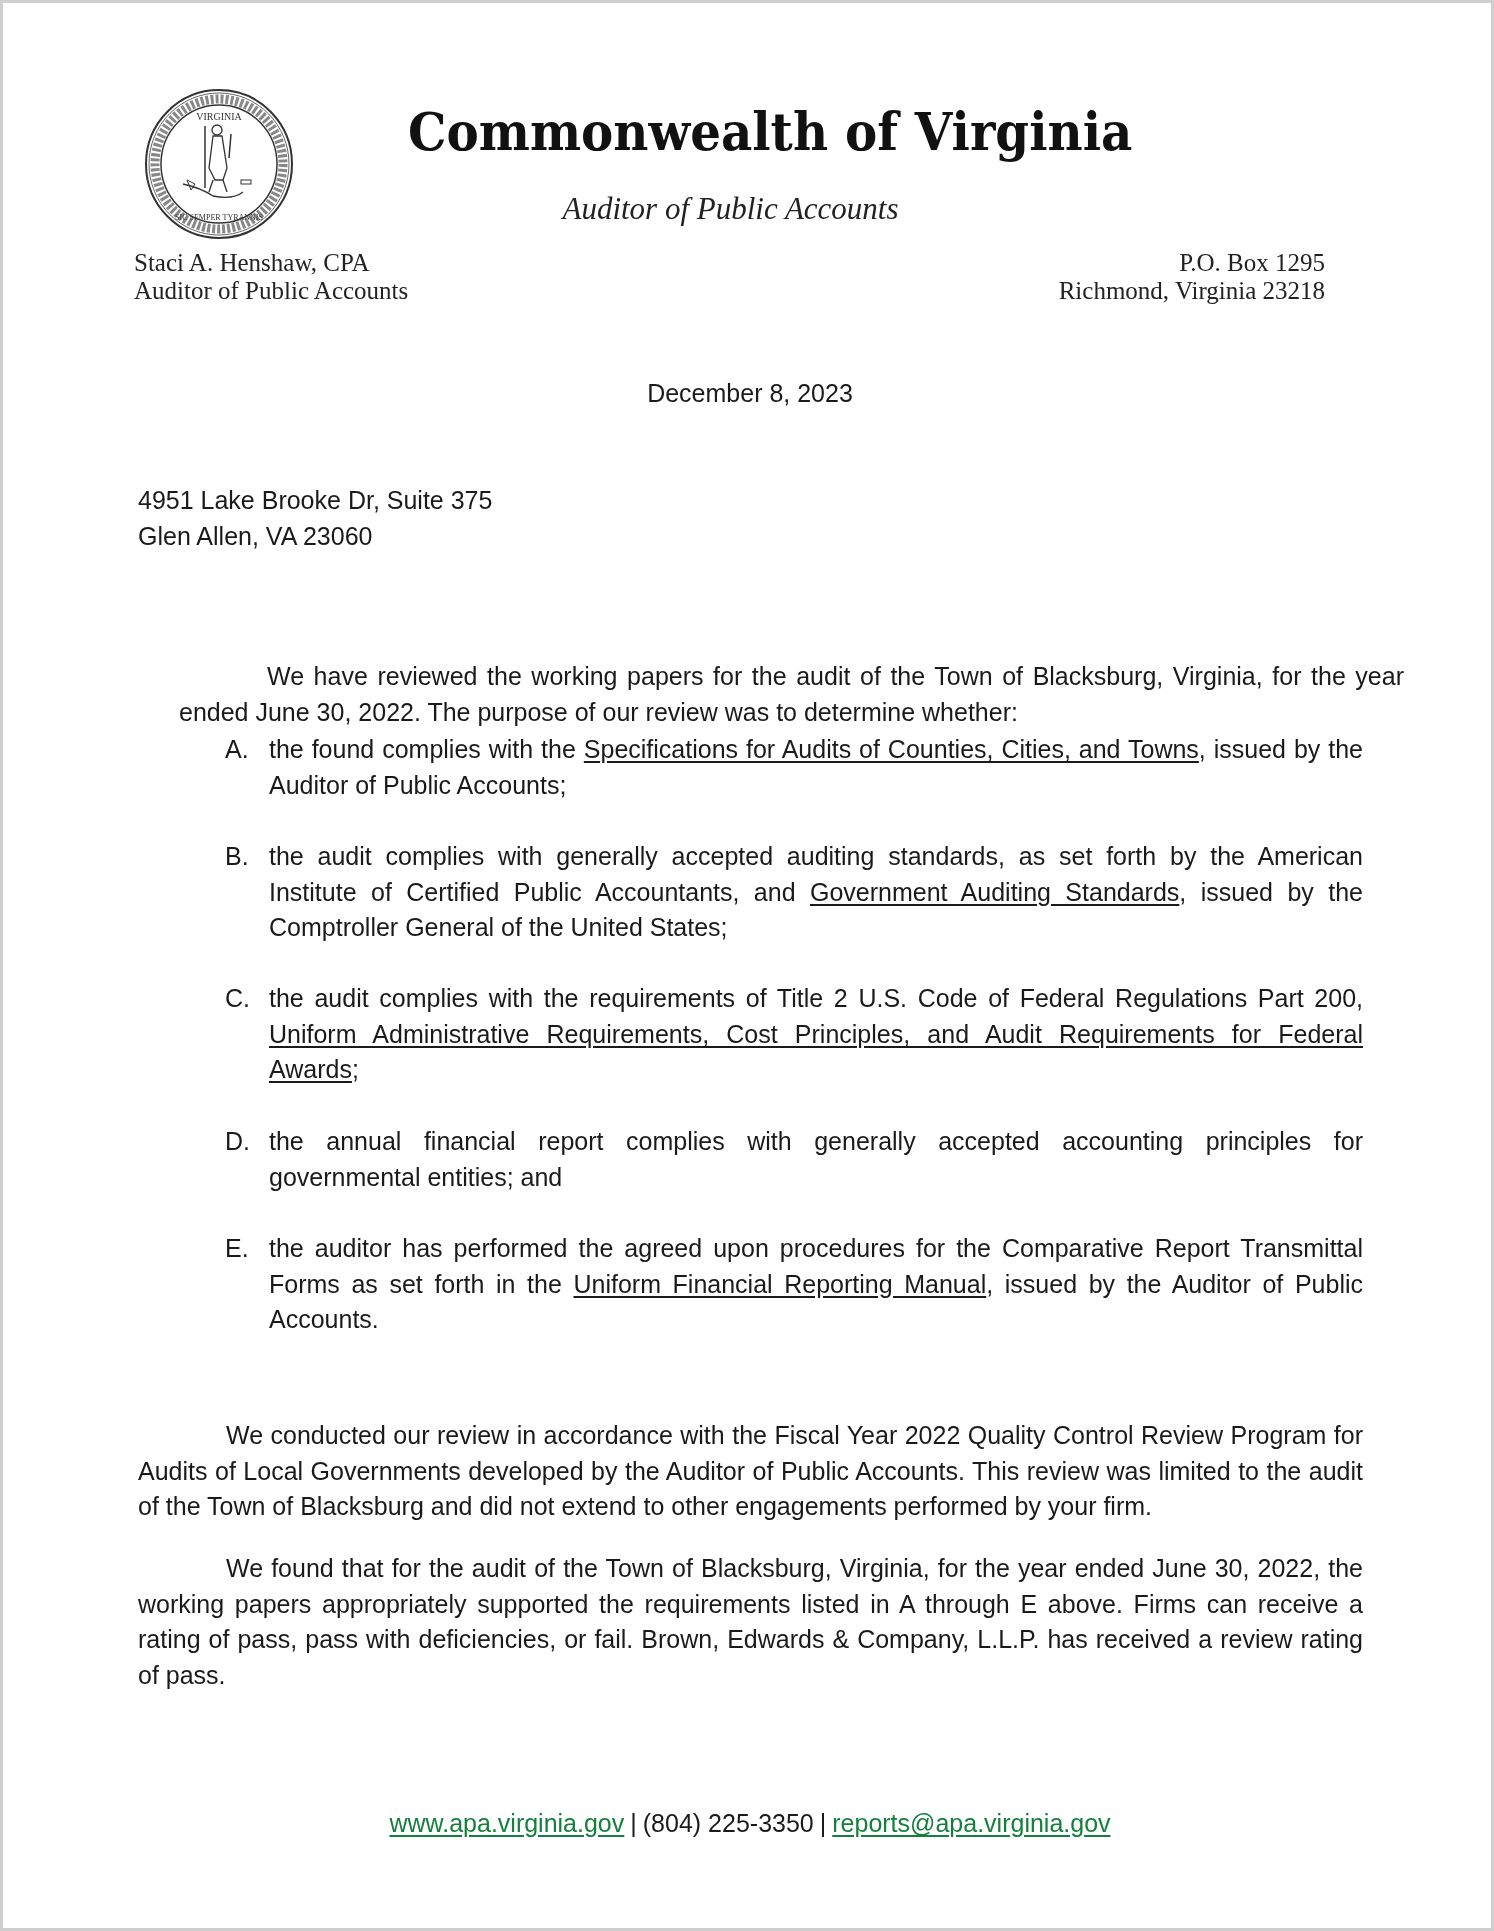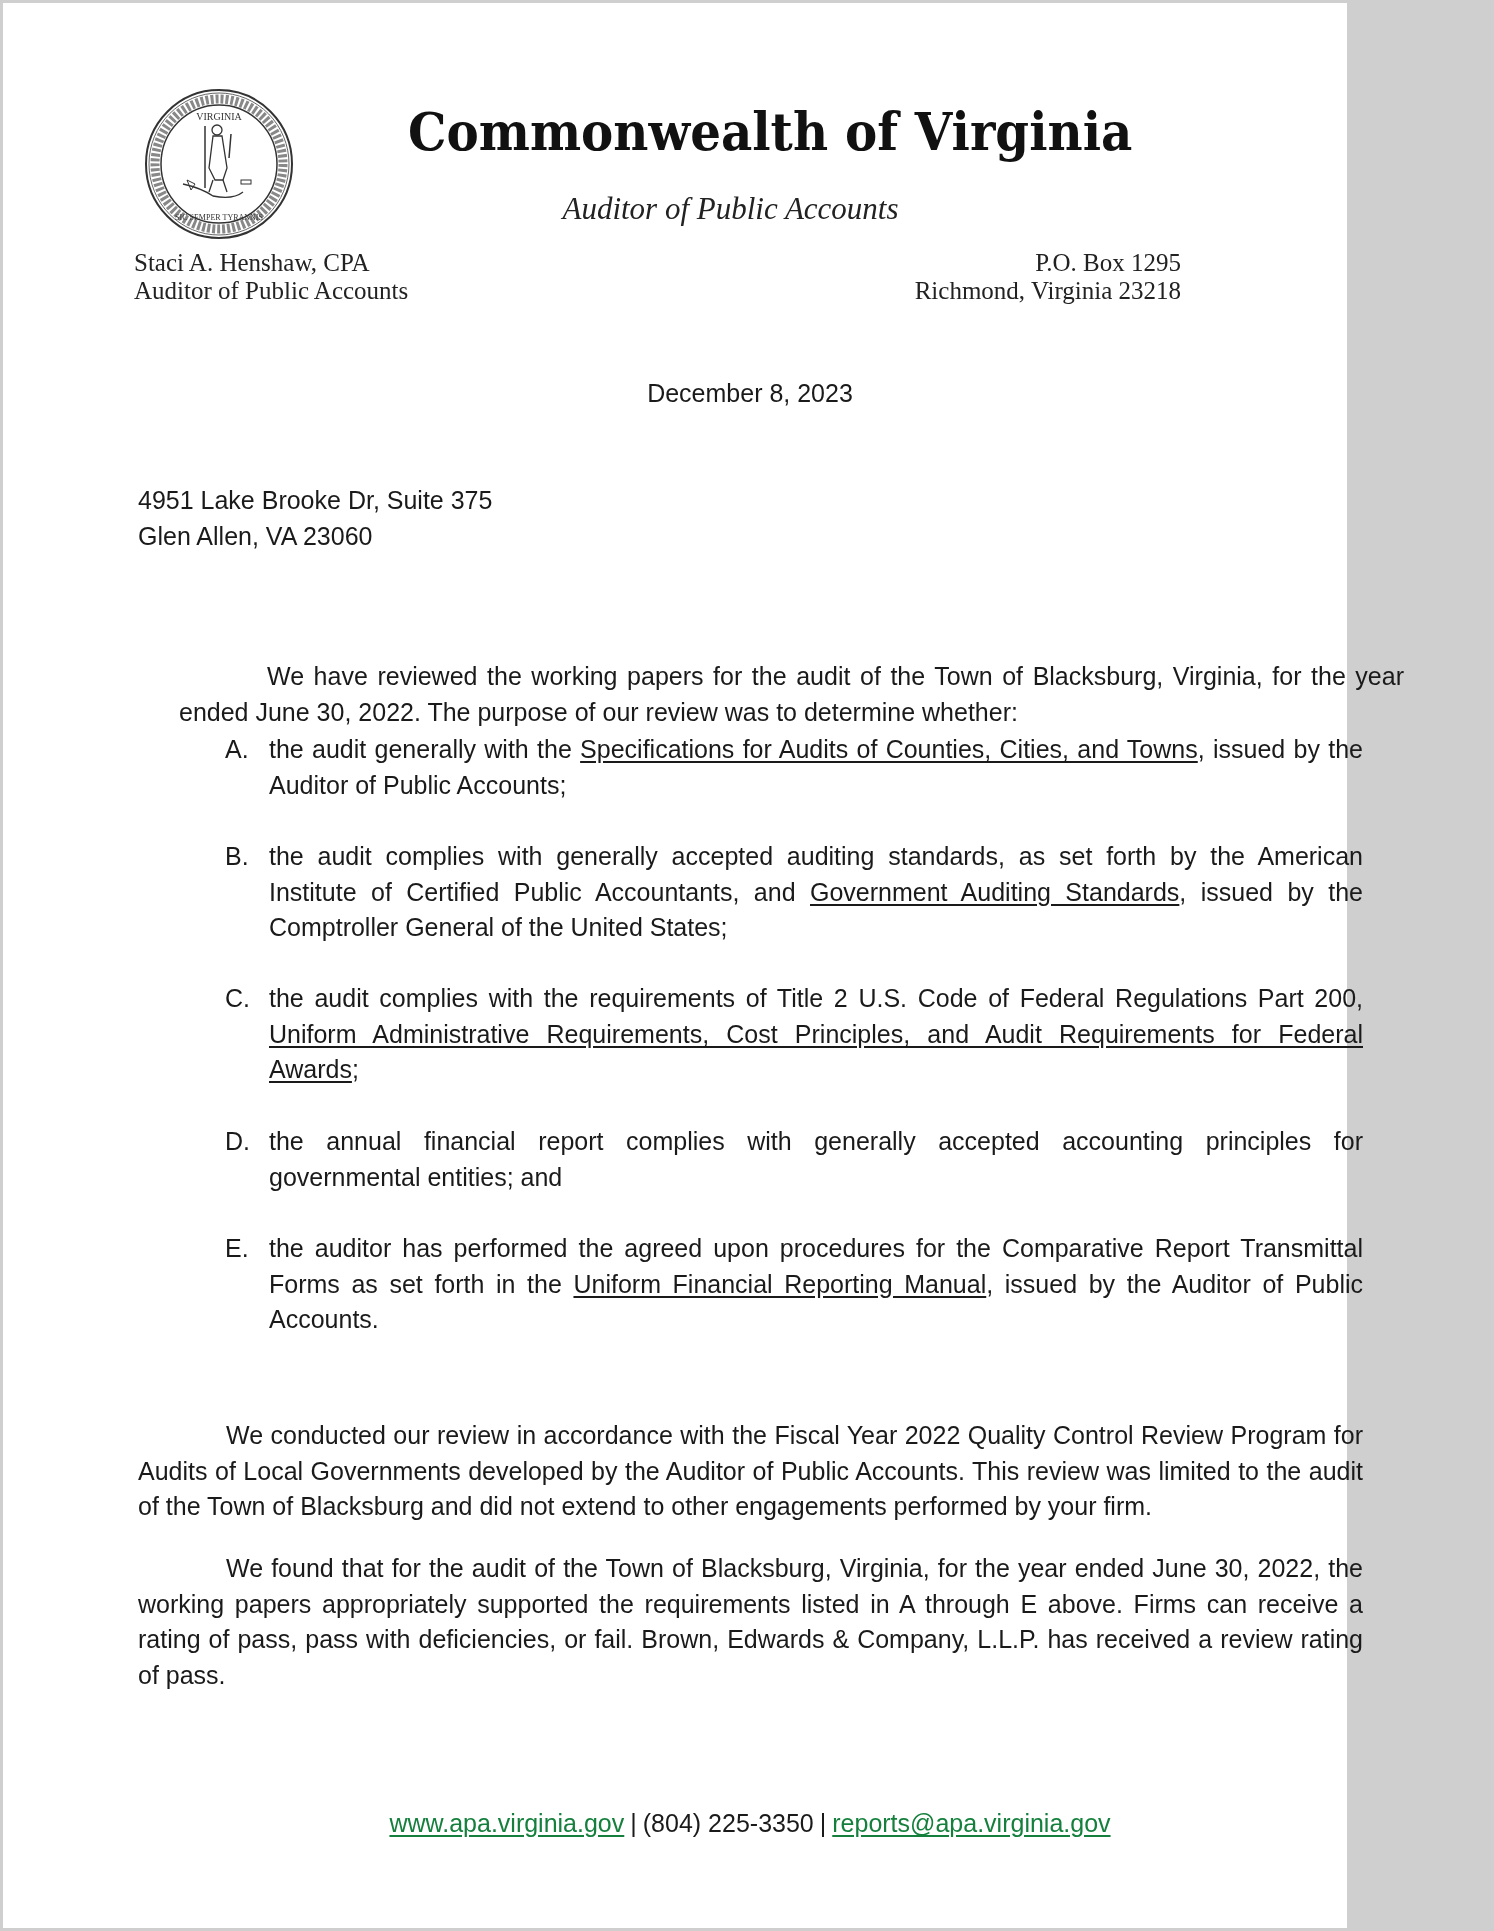--- a/index.html
+++ b/index.html
@@ -1,18 +1,18 @@
 <!DOCTYPE html>
 <html><head>
 <meta charset="utf-8">
 <style>
   html, body { margin: 0; padding: 0; background: #cfcfcf; }
   body { width: 1494px; height: 1931px; position: relative; overflow: hidden; }
   .page {
-    position: absolute; left: 3px; top: 3px; width: 1344px; height: 1925px;
+    position: absolute; left: 3px; top: 3px; width: 1488px; height: 1925px;
     background: #ffffff;
   }
 
   .seal { position: absolute; left: 140px; top: 85px; width: 152px; height: 152px; }
 
   .title {
     position: absolute; left: 405px; top: 98px; width: 645px; text-align: center;
     font-family: "DejaVu Serif", "Liberation Serif", serif; font-weight: bold;
     font-size: 52px; letter-spacing: 0px; color: #111; transform: scaleX(0.93);
     transform-origin: left top; white-space: nowrap;
@@ -83,21 +83,21 @@
 
   <div class="body-text address">
     <div>4951 Lake Brooke Dr, Suite 375</div>
     <div>Glen Allen, VA 23060</div>
   </div>
 
   <div class="body-text para" style="top:656px;margin-left:41px;"><span class="indent"></span><span>We have reviewed the working papers for the audit of the Town of Blacksburg, Virginia, for the year ended June 30, 2022.  The purpose of our review was to determine whether:</span></div>
 
   <div class="body-text list-item" style="top:729px;">
     <span class="letter">A.</span>
-    <div class="text"><span>the audit generally with the </span><span class="u">Specifications for Audits of Counties, Cities, and Towns</span><span>, issued by the Auditor of Public Accounts;</span></div>
+    <div class="text"><span>the found complies with the </span><span class="u">Specifications for Audits of Counties, Cities, and Towns</span><span>, issued by the Auditor of Public Accounts;</span></div>
   </div>
 
   <div class="body-text list-item" style="top:836px;">
     <span class="letter">B.</span>
     <div class="text"><span>the audit complies with generally accepted auditing standards, as set forth by the American Institute of Certified Public Accountants, and </span><span class="u">Government Auditing Standards</span><span>, issued by the Comptroller General of the United States;</span></div>
   </div>
 
   <div class="body-text list-item" style="top:978px;">
     <span class="letter">C.</span>
     <div class="text"><span>the audit complies with the requirements of Title 2 U.S. Code of Federal Regulations Part 200, </span><span class="u">Uniform Administrative Requirements, Cost Principles, and Audit Requirements for Federal Awards</span><span>;</span></div>

